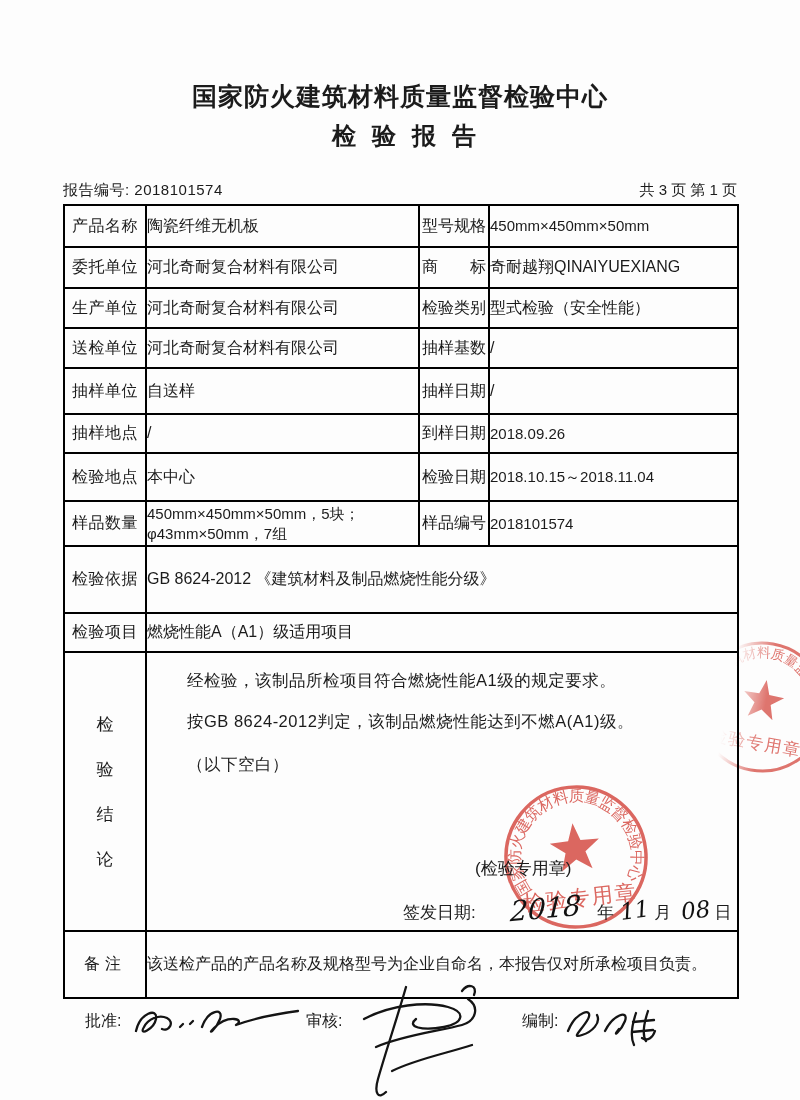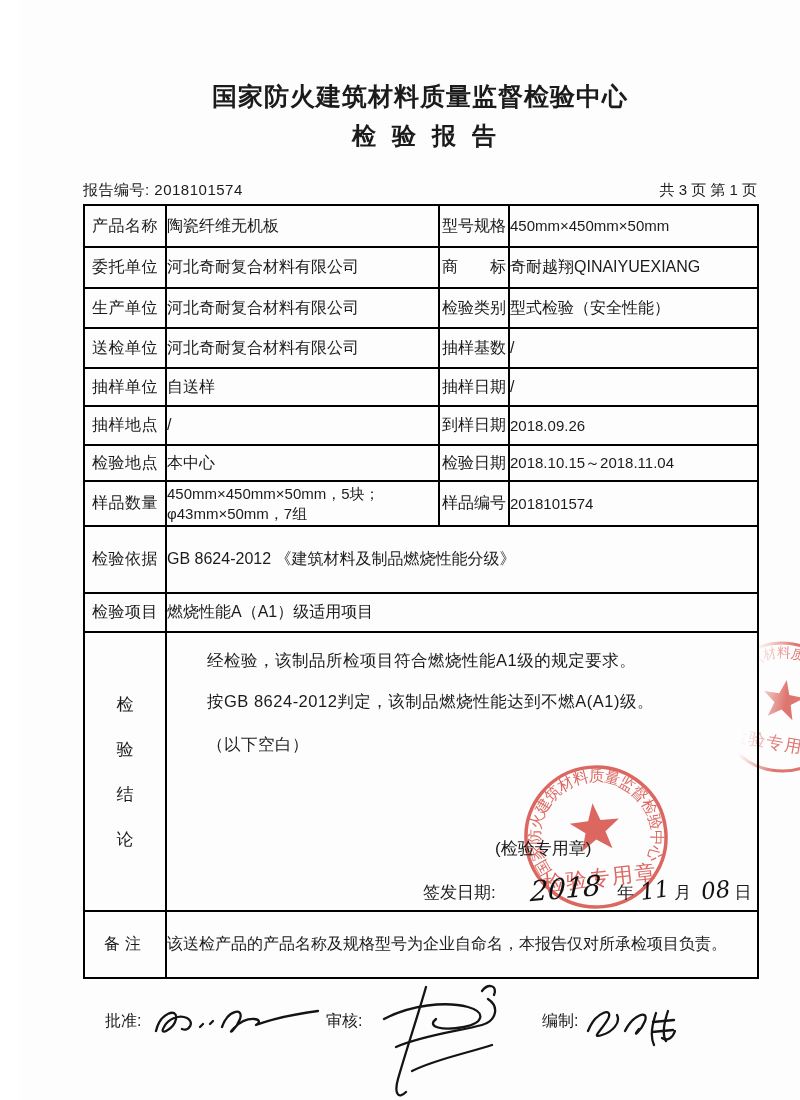--- a/index.html
+++ b/index.html
@@ -1,18 +1,18 @@
 <!DOCTYPE html>
 <html><head>
 <meta charset="utf-8">
 <style>
   html,body{margin:0;padding:0;background:#ffffff;}
   body{width:800px;height:1100px;position:relative;overflow:hidden;
        font-family:"Liberation Sans",sans-serif;color:#1b1b1b;}
-  .page{position:absolute;inset:0;background:#fdfdfd;overflow:hidden;margin-left:20px;}
+  .page{position:absolute;inset:0;background:#fdfdfd;overflow:hidden;}
 
   .org-title{position:absolute;top:80px;left:0;width:800px;text-align:center;
     font-size:25px;font-weight:bold;letter-spacing:1px;}
   .report-title{position:absolute;top:120px;left:0;width:800px;text-align:center;
     font-size:24px;font-weight:bold;letter-spacing:16px;padding-left:24px;box-sizing:border-box;}
 
   .header-line{position:absolute;top:181px;left:63px;width:674px;display:flex;
     justify-content:space-between;font-size:15px;}
   .header-line .no{letter-spacing:.5px;}
 
@@ -93,33 +93,33 @@
       <td class="val">河北奇耐复合材料有限公司</td>
       <td class="vlab">检验类别</td>
       <td class="val">型式检验（安全性能）</td>
     </tr>
     <tr style="height:40px">
       <td class="lab">送检单位</td>
       <td class="val">河北奇耐复合材料有限公司</td>
       <td class="vlab">抽样基数</td>
       <td class="val">/</td>
     </tr>
-    <tr style="height:38px">
+    <tr style="height:46px">
       <td class="lab">抽样单位</td>
       <td class="val">自送样</td>
       <td class="vlab">抽样日期</td>
       <td class="val">/</td>
     </tr>
     <tr style="height:39px">
       <td class="lab">抽样地点</td>
       <td class="val">/</td>
       <td class="vlab">到样日期</td>
       <td class="val num">2018.09.26</td>
     </tr>
-    <tr style="height:36px">
+    <tr style="height:48px">
       <td class="lab">检验地点</td>
       <td class="val">本中心</td>
       <td class="vlab">检验日期</td>
       <td class="val num">2018.10.15～2018.11.04</td>
     </tr>
     <tr style="height:45px">
       <td class="lab">样品数量</td>
       <td class="val num">450mm×450mm×50mm，5块；φ43mm×50mm，7组</td>
       <td class="vlab">样品编号</td>
       <td class="val num">2018101574</td>

